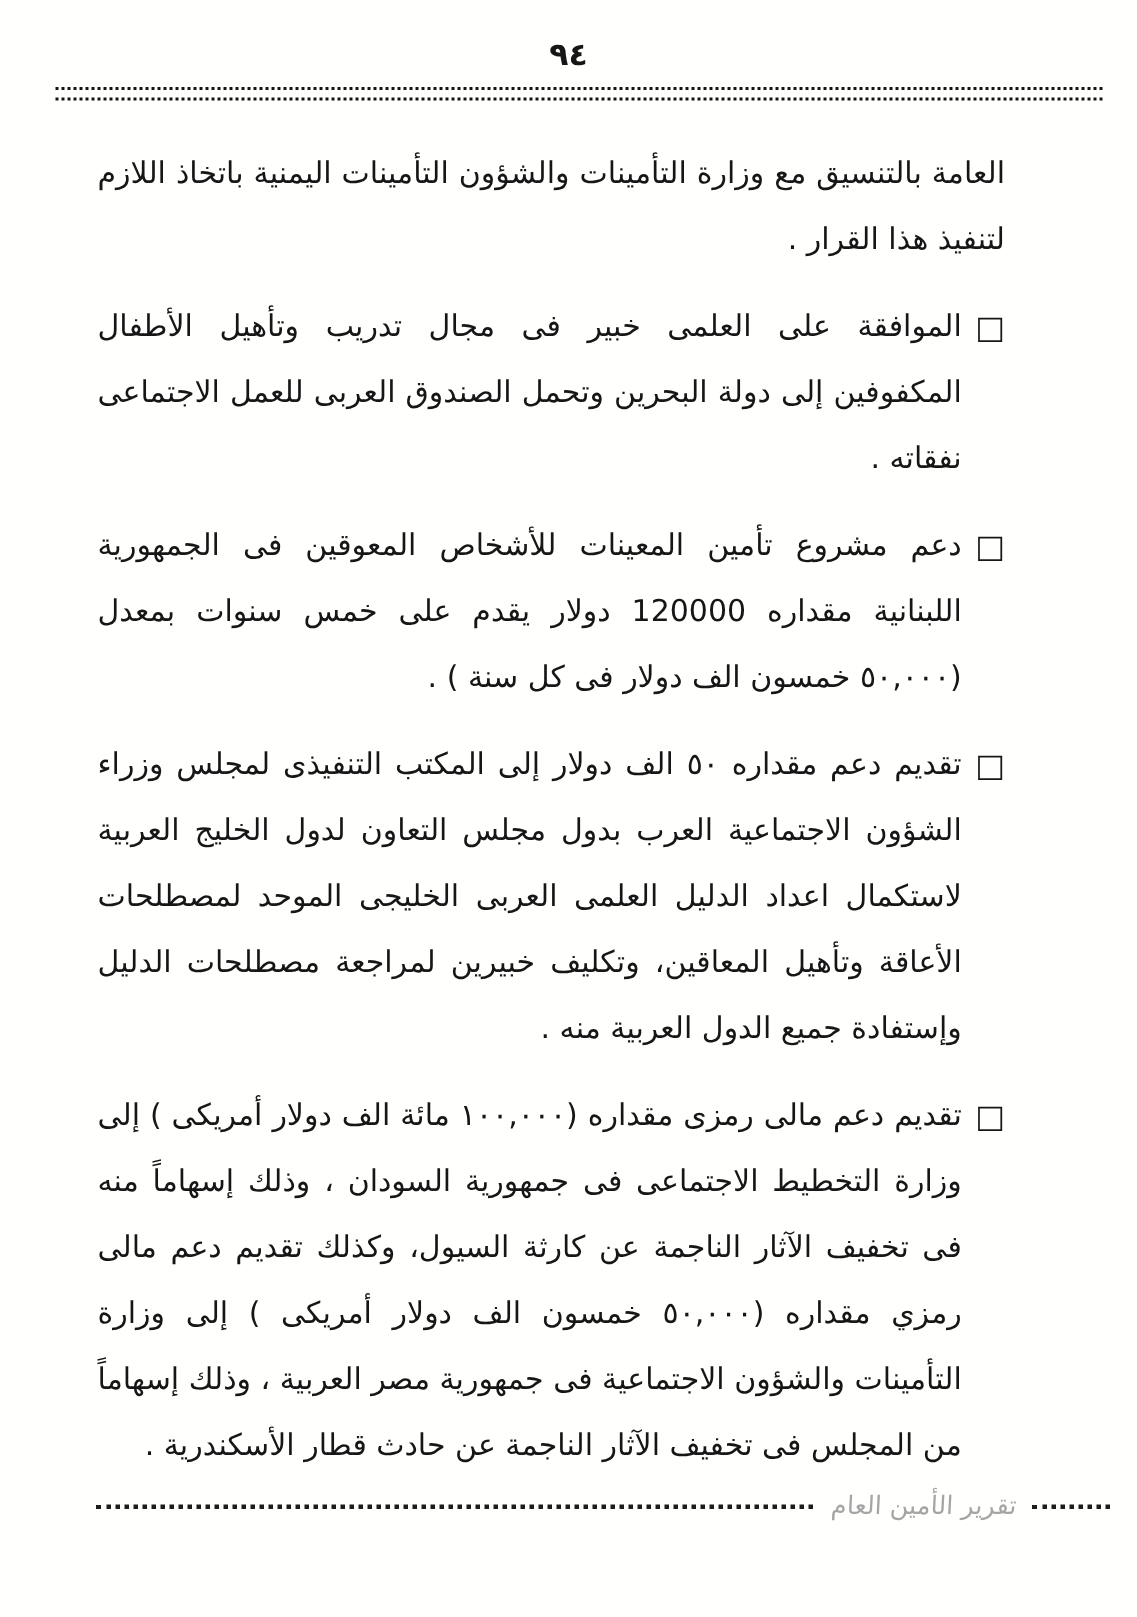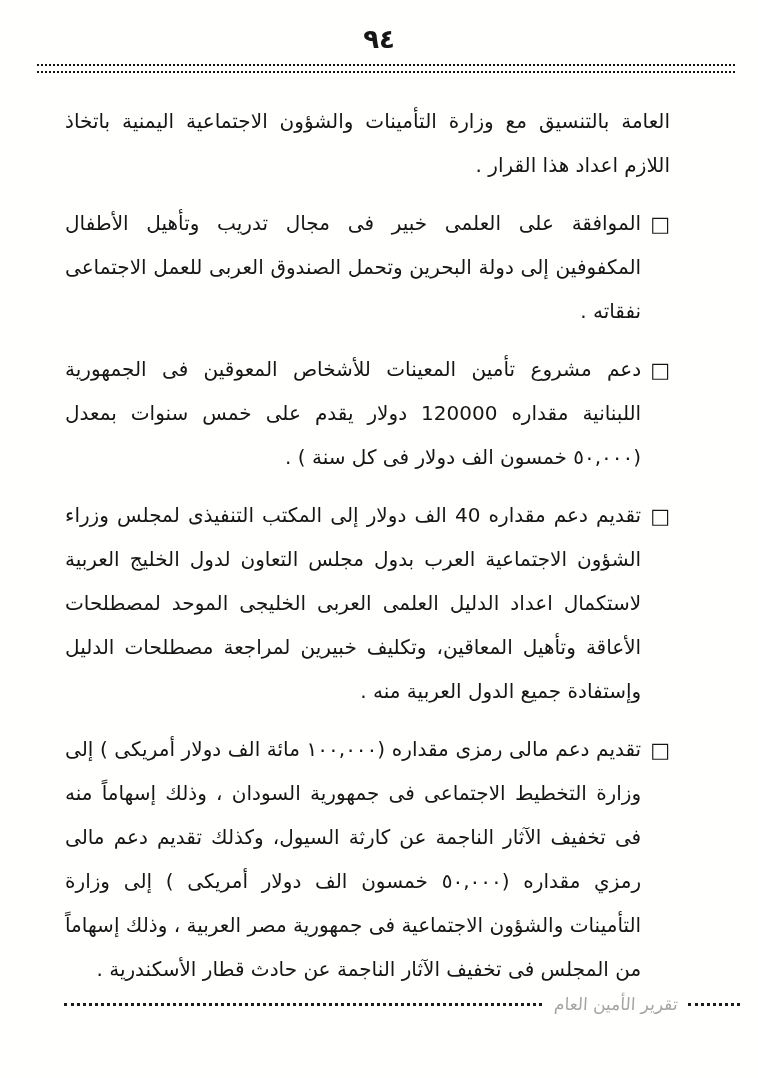--- a/index.html
+++ b/index.html
@@ -14,21 +14,21 @@
     height: 1078px;
     margin: 0 auto;
     background: #fffffe;
     color: #161616;
     overflow: hidden;
   }
   
   .page-number {
     padding-top: 24px;
     text-align: center;
-    font-size: 26px;
+    font-size: 21px;
     font-weight: bold;
     letter-spacing: 2px;
     line-height: 1.2;
   }
   .header-rule {
     margin: 9px 23px 0 37px;
     height: 5px;
     border-top: 2px dotted #141414;
     border-bottom: 2px dotted #141414;
   }
@@ -95,35 +95,35 @@
 <body>
 
 <div class="page">
 
   <div class="page-number">٩٤</div>
 
   <div class="header-rule"></div>
 
   <div class="content">
 
-    <p class="para">العامة بالتنسيق مع وزارة التأمينات والشؤون الاجتماعية اليمنية باتخاذ اللازم اعداد هذا القرار .</p>
+    <p class="para">العامة بالتنسيق مع وزارة التأمينات والشؤون التأمينات اليمنية باتخاذ اللازم لتنفيذ هذا القرار .</p>
 
     <div class="bullet-item">
       <span class="bullet-glyph">□</span>
       <div class="bullet-text">الموافقة على العلمى خبير فى مجال تدريب وتأهيل الأطفال المكفوفين إلى دولة البحرين وتحمل الصندوق العربى للعمل الاجتماعى نفقاته .</div>
     </div>
 
     <div class="bullet-item">
       <span class="bullet-glyph">□</span>
       <div class="bullet-text">دعم مشروع تأمين المعينات للأشخاص المعوقين فى الجمهورية اللبنانية مقداره 120000 دولار يقدم على خمس سنوات بمعدل (٥٠,٠٠٠ خمسون الف دولار فى كل سنة ) .</div>
     </div>
 
     <div class="bullet-item">
       <span class="bullet-glyph">□</span>
-      <div class="bullet-text">تقديم دعم مقداره 40 الف دولار إلى المكتب التنفيذى لمجلس وزراء الشؤون الاجتماعية العرب بدول مجلس التعاون لدول الخليج العربية لاستكمال اعداد الدليل العلمى العربى الخليجى الموحد لمصطلحات الأعاقة وتأهيل المعاقين، وتكليف خبيرين لمراجعة مصطلحات الدليل وإستفادة جميع الدول العربية منه .</div>
+      <div class="bullet-text">تقديم دعم مقداره ٥٠ الف دولار إلى المكتب التنفيذى لمجلس وزراء الشؤون الاجتماعية العرب بدول مجلس التعاون لدول الخليج العربية لاستكمال اعداد الدليل العلمى العربى الخليجى الموحد لمصطلحات الأعاقة وتأهيل المعاقين، وتكليف خبيرين لمراجعة مصطلحات الدليل وإستفادة جميع الدول العربية منه .</div>
     </div>
 
     <div class="bullet-item">
       <span class="bullet-glyph">□</span>
       <div class="bullet-text">تقديم دعم مالى رمزى مقداره (١٠٠,٠٠٠ مائة الف دولار أمريكى ) إلى وزارة التخطيط الاجتماعى فى جمهورية السودان ، وذلك إسهاماً منه فى تخفيف الآثار الناجمة عن كارثة السيول، وكذلك تقديم دعم مالى رمزي مقداره (٥٠,٠٠٠ خمسون الف دولار أمريكى ) إلى وزارة التأمينات والشؤون الاجتماعية فى جمهورية مصر العربية ، وذلك إسهاماً من المجلس فى تخفيف الآثار الناجمة عن حادث قطار الأسكندرية .</div>
     </div>
 
   </div>
 
   <div class="footer">

